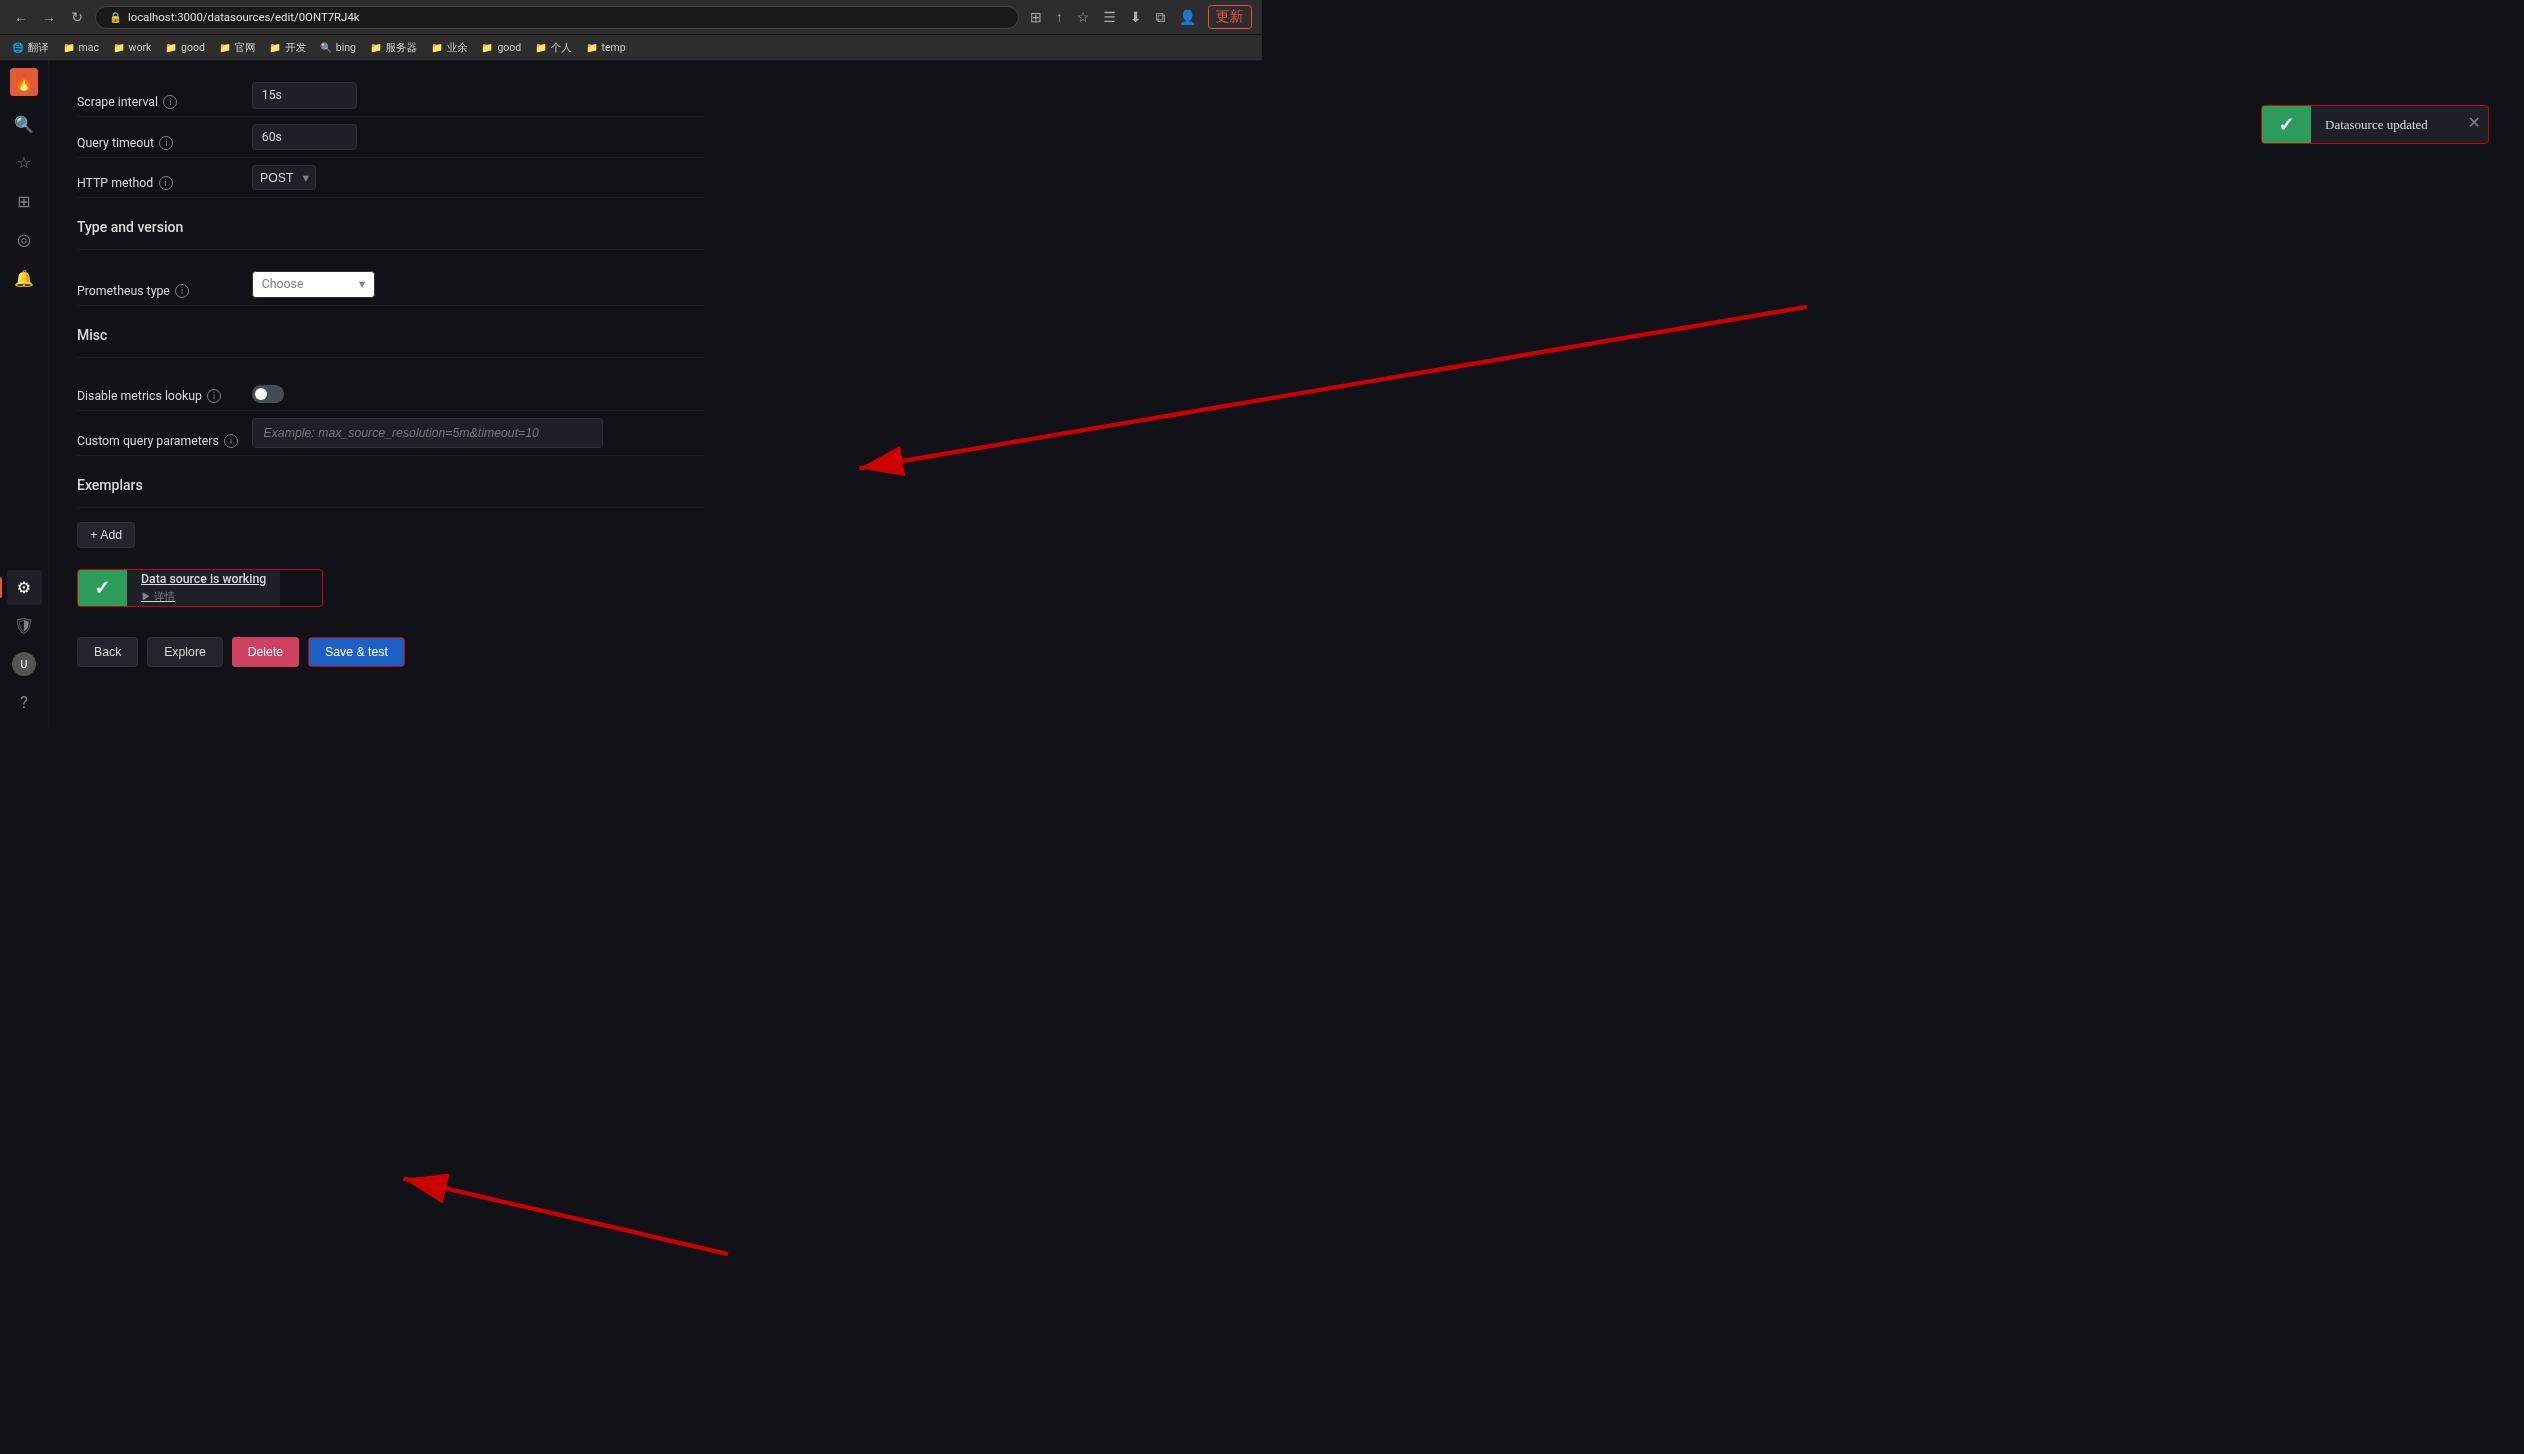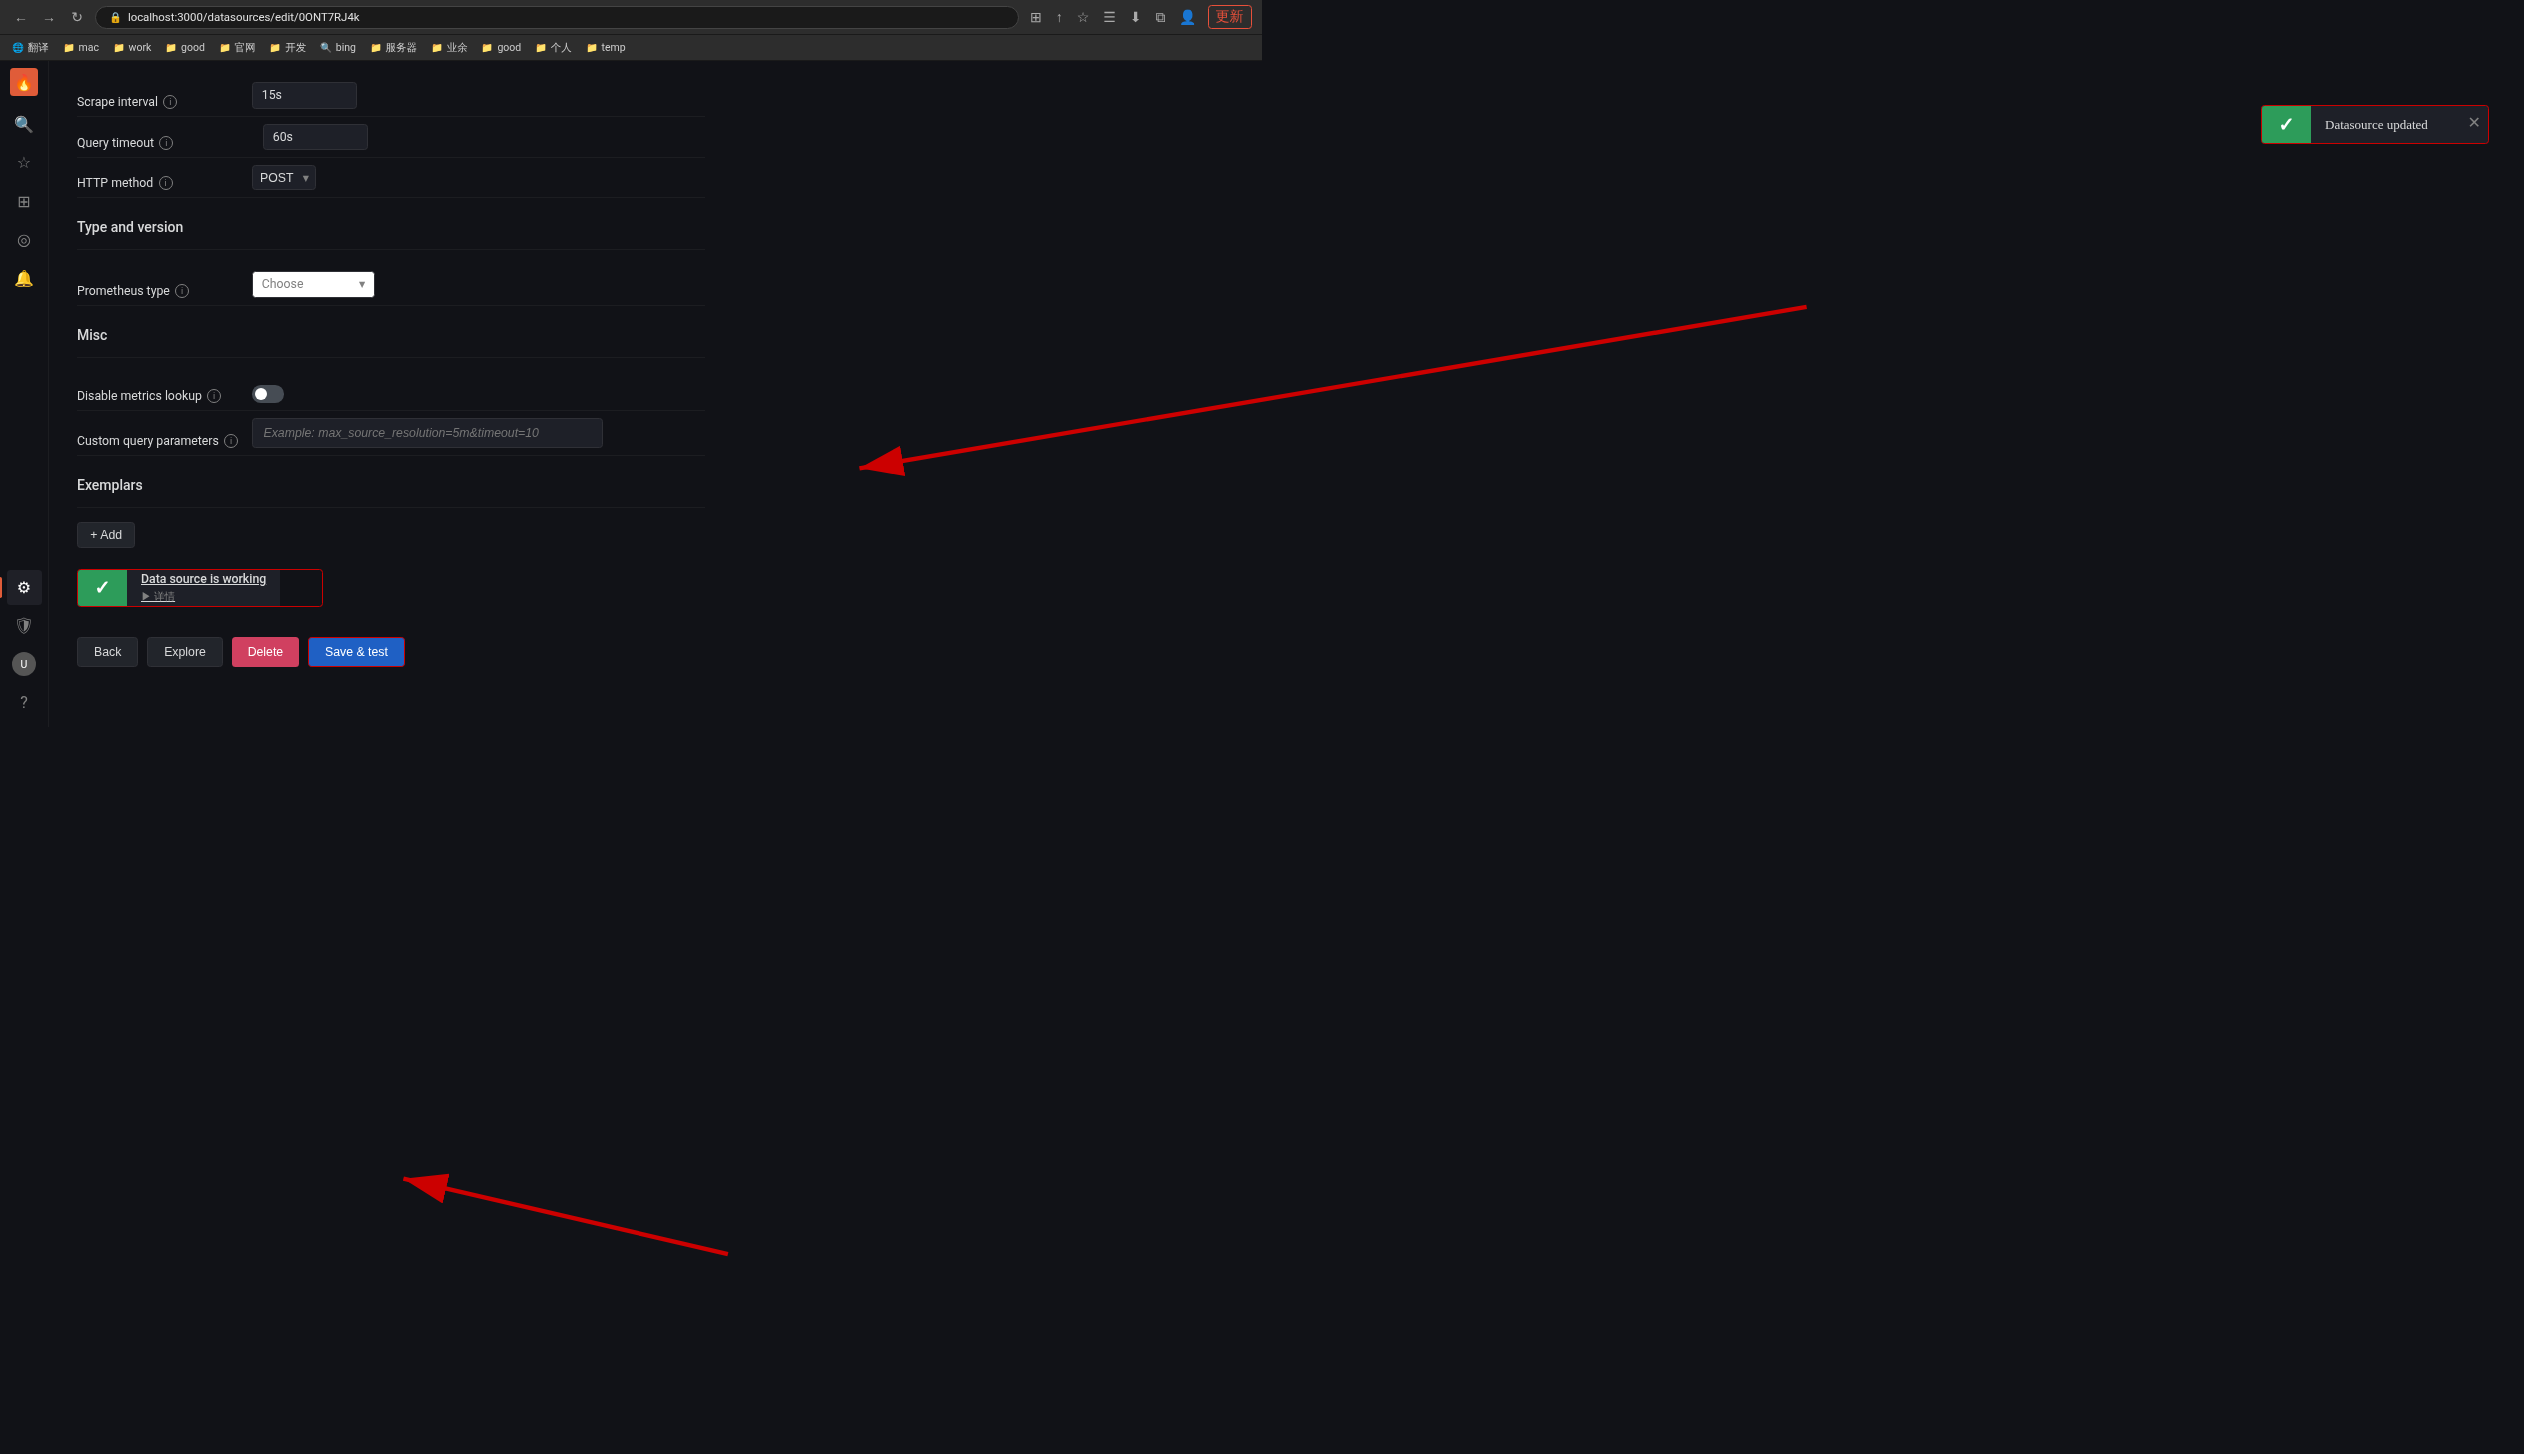--- a/index.html
+++ b/index.html
@@ -540,21 +540,21 @@
           <div class="info-icon">i</div>
         </div>
         <div class="form-input" style="display:inline-block;">15s</div>
       </div>
 
       <div class="form-row">
         <div class="form-label">
           <span>Query timeout</span>
           <div class="info-icon">i</div>
         </div>
-        <div class="form-input" style="display:inline-block;margin-left:11px;">60s</div>
+        <div class="form-input" style="display:inline-block;">60s</div>
       </div>
 
       <div class="form-row">
         <div class="form-label">
           <span>HTTP method</span>
           <div class="info-icon">i</div>
         </div>
         <div class="select-wrapper">
           <select class="http-select">
             <option>POST</option>

